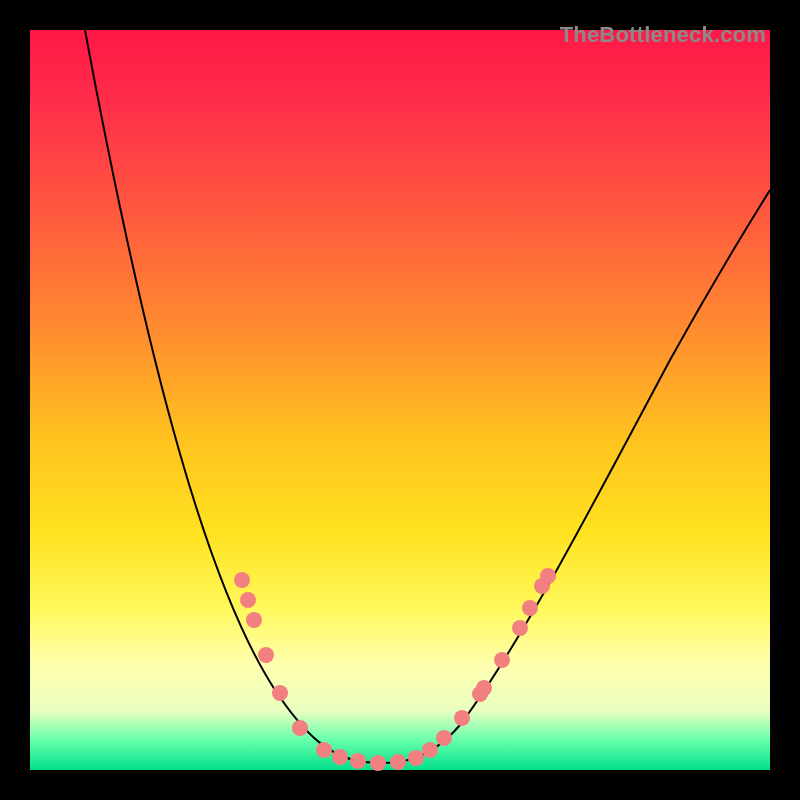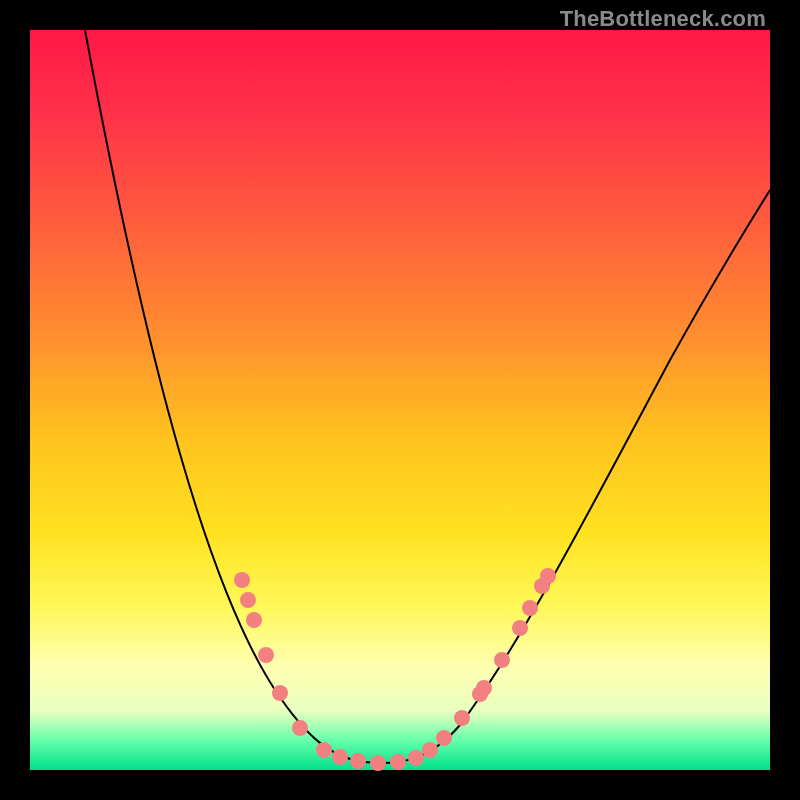--- a/index.html
+++ b/index.html
@@ -30,21 +30,21 @@
       #00e08a 100%
     );
   }
   .curve-svg {
     position: absolute;
     left: 0; top: 0;
     width: 740px; height: 740px;
   }
   .watermark {
     position: absolute;
-    top: 6px;
+    top: 22px;
     right: 34px;
     font-family: Arial, Helvetica, sans-serif;
     font-size: 22px;
     font-weight: 600;
     color: #8a8a8a;
     letter-spacing: 0.2px;
   }
   .marker {
     position: absolute;
     width: 16px;

